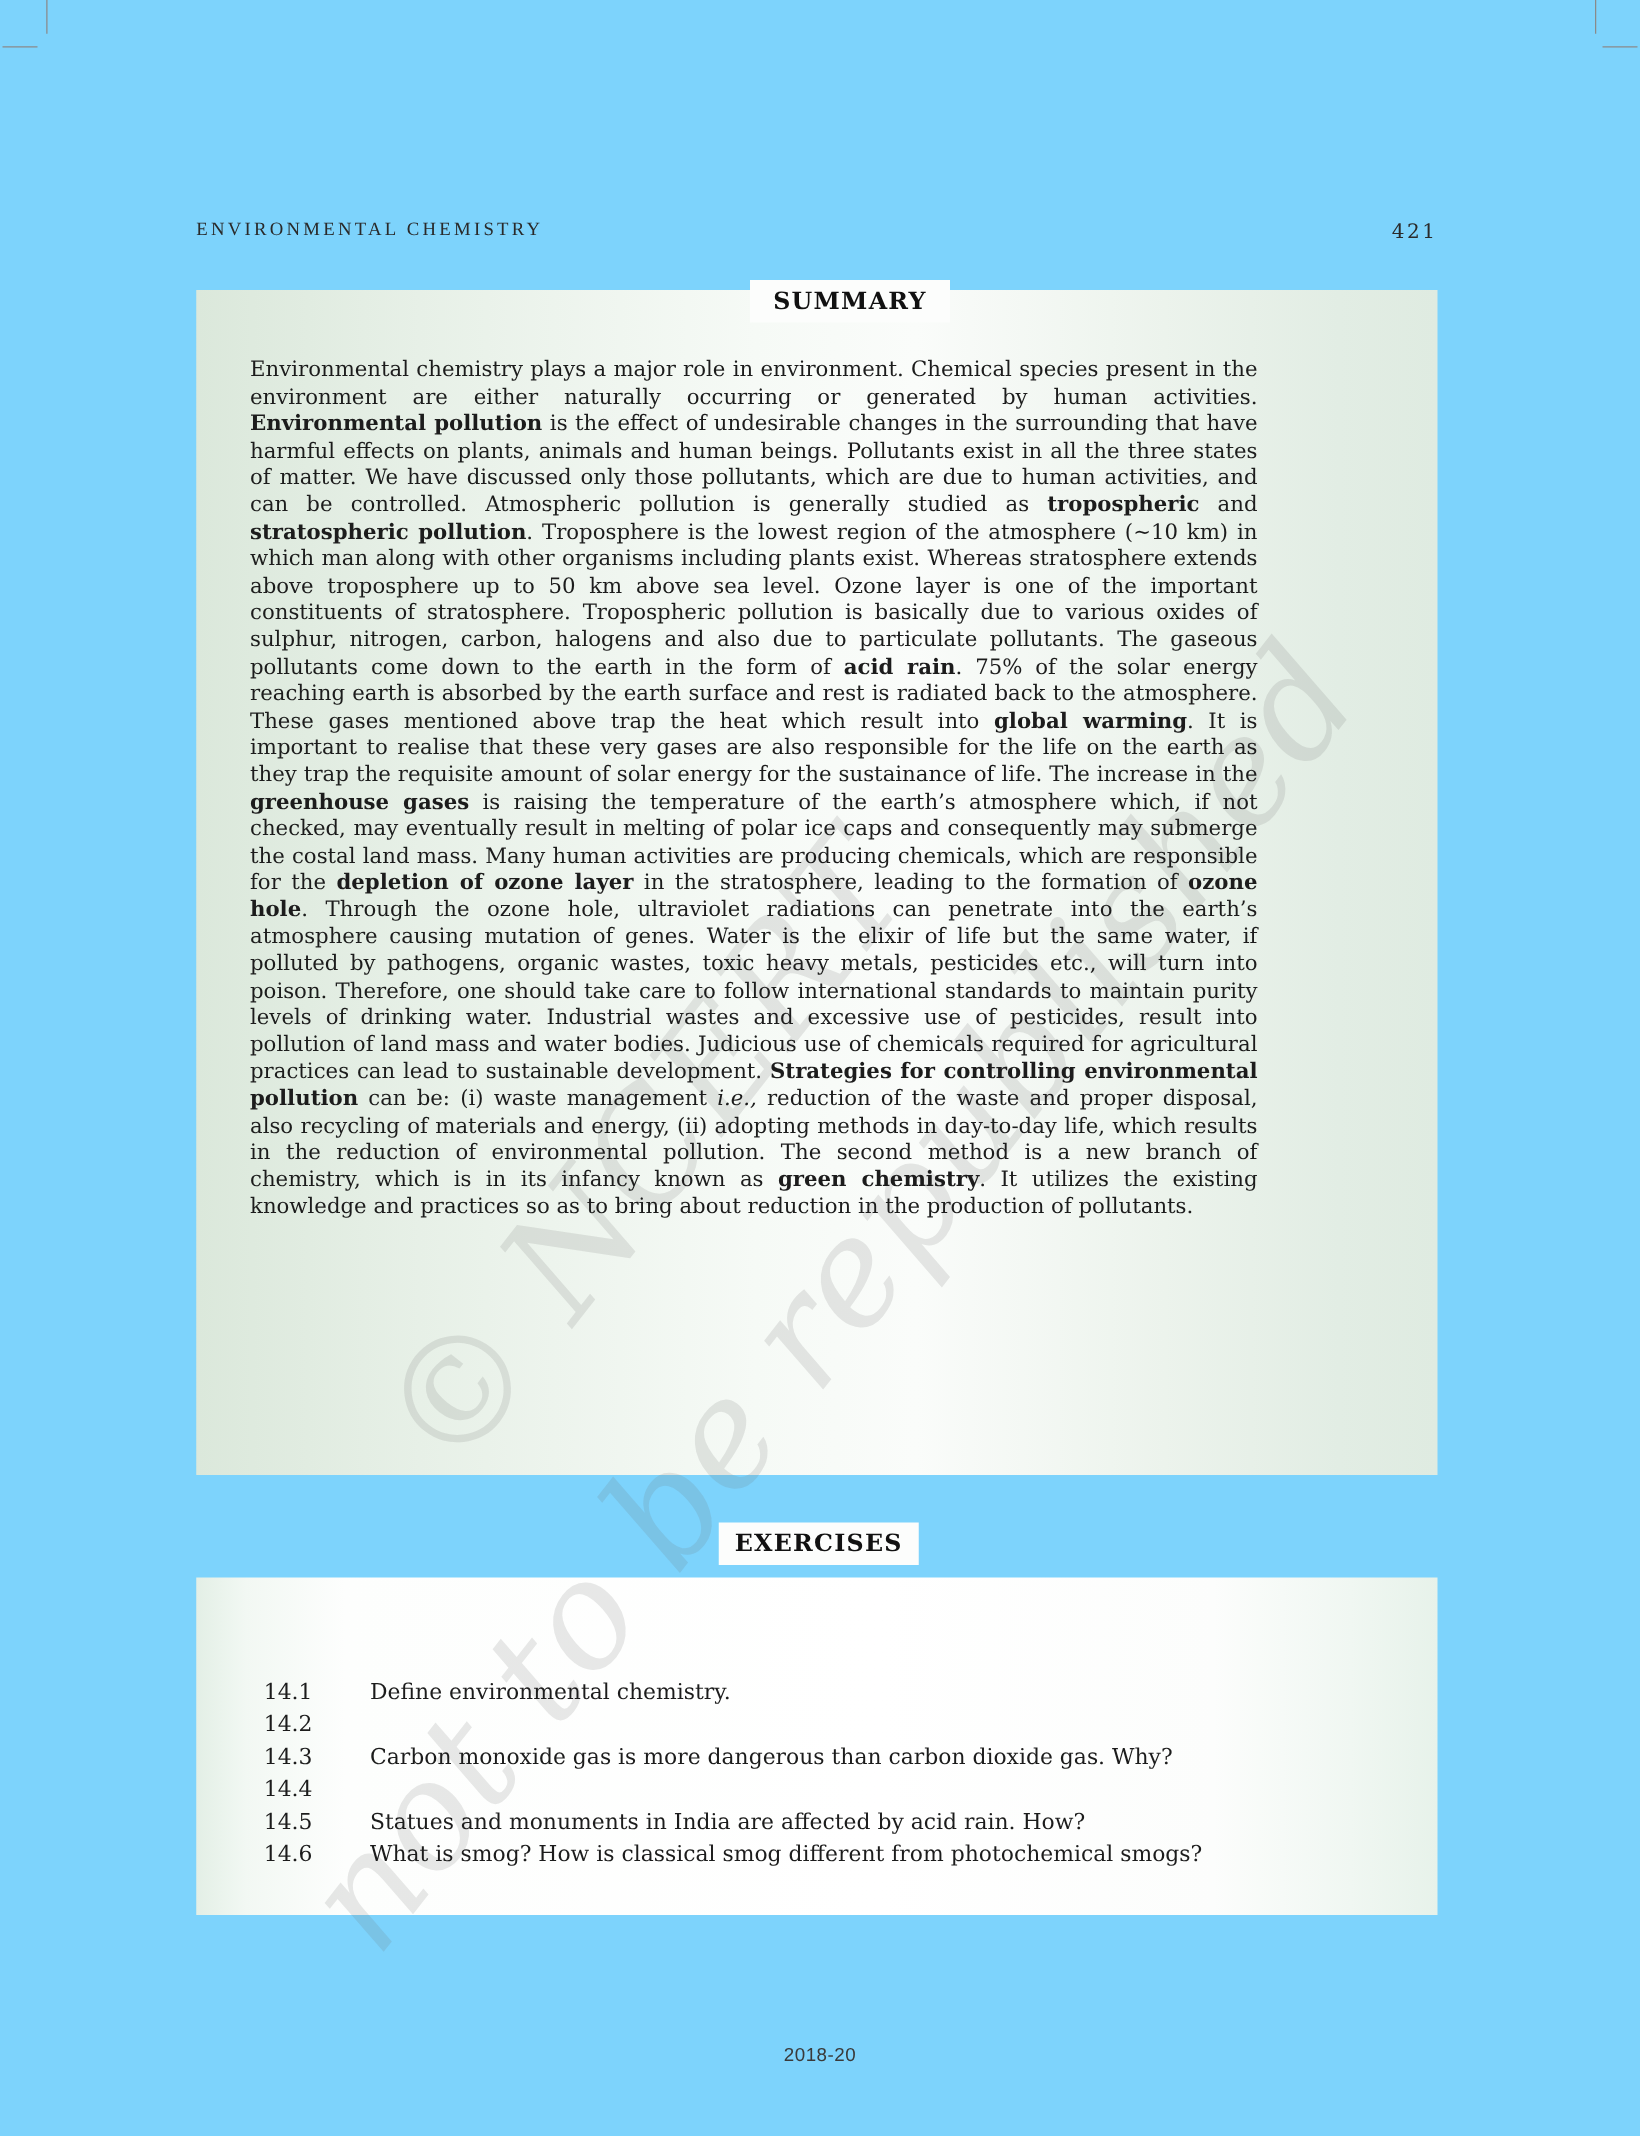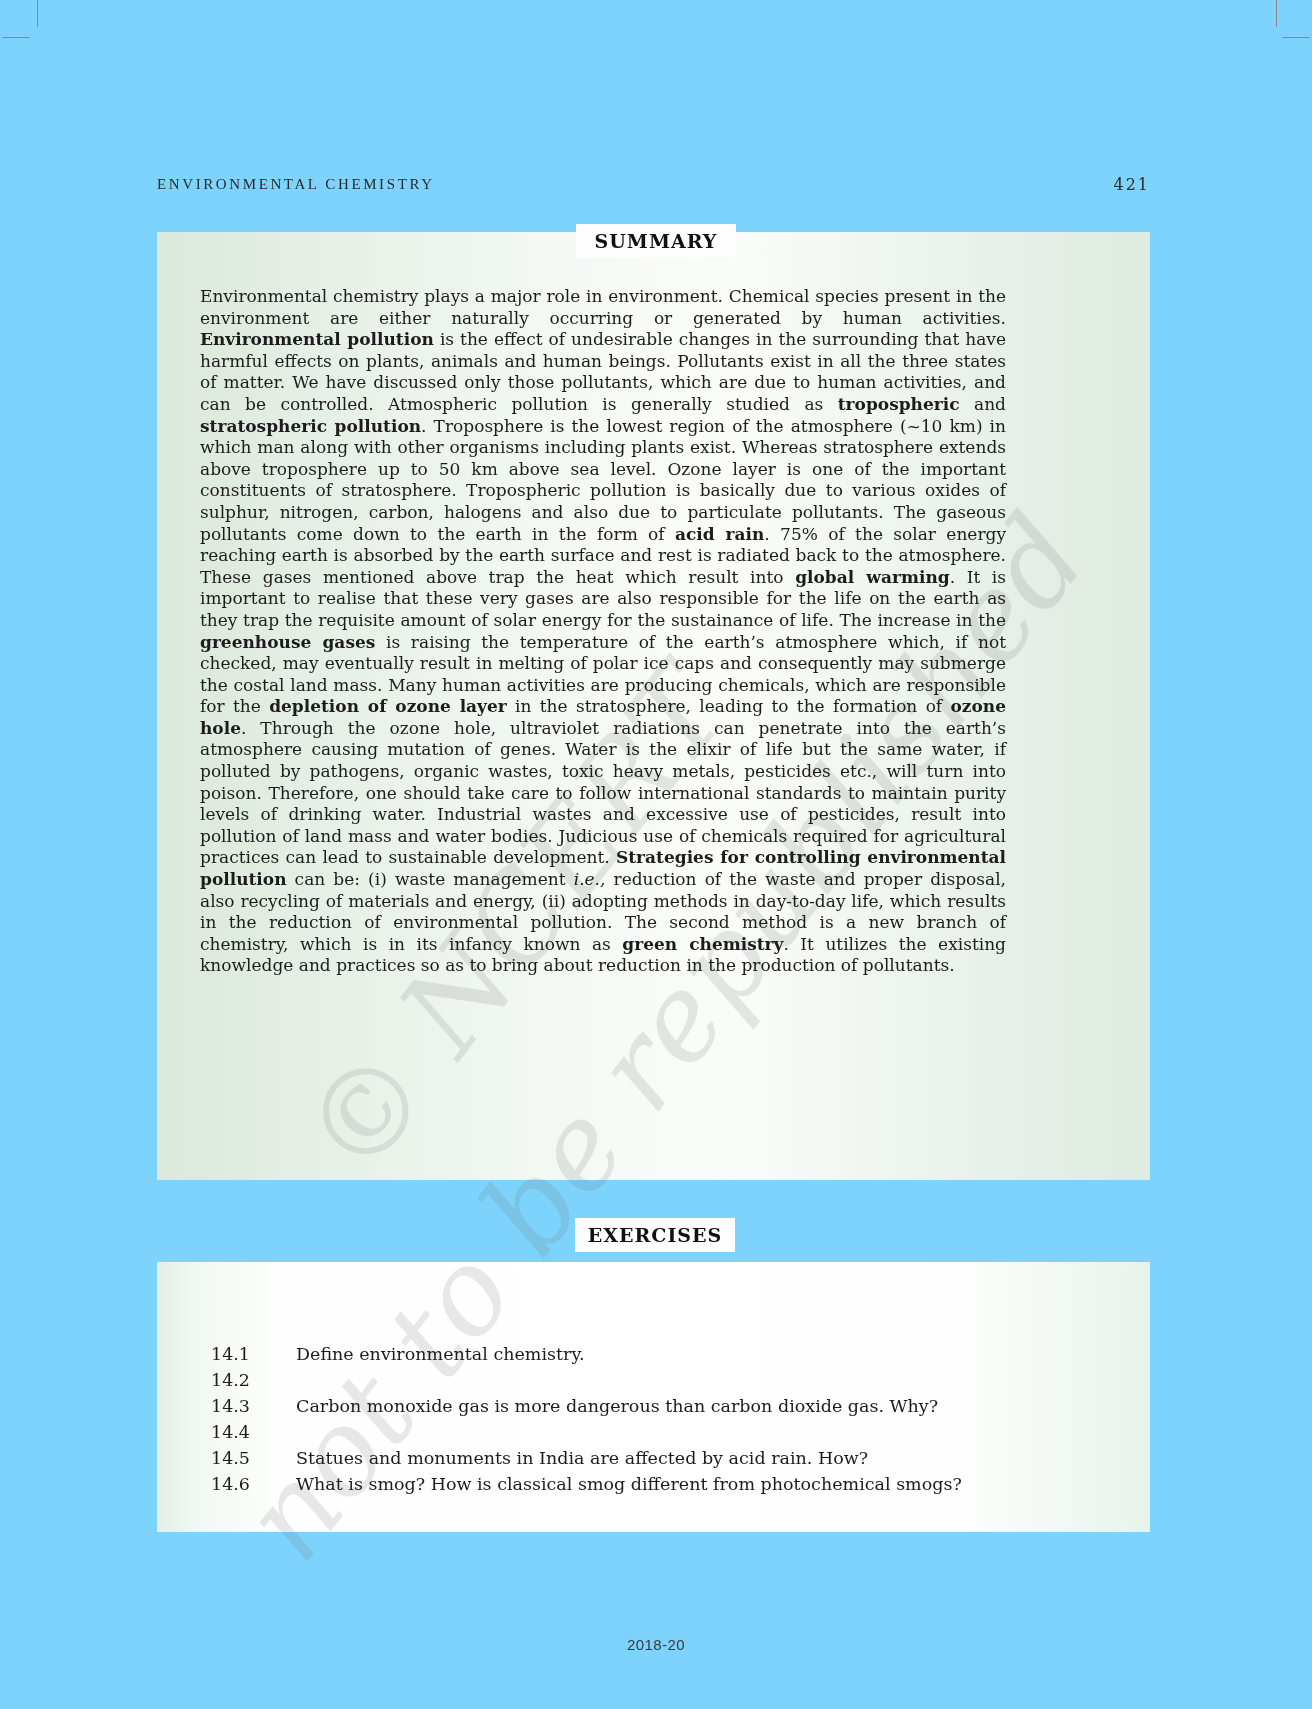--- a/index.html
+++ b/index.html
@@ -57,21 +57,21 @@
 
   
   .section-label{
     position:absolute;width:160px;height:34px;
     background:#fcfdfc;
     display:flex;align-items:center;justify-content:center;
     font-family:"DejaVu Serif", serif;font-weight:bold;
     font-size:19px;letter-spacing:1px;color:#111;
     z-index:2;
   }
-  .summary-label{left:576px;top:224px;}
+  .summary-label{left:600px;top:224px;}
   .exercises-label{left:575px;top:1218px;}
 
   
   .summary-text{
     position:absolute;left:200px;top:286px;width:806px;
     font-size:17px;line-height:21.6px;
     text-align:justify;color:#1c1c1c;z-index:2;
   }
   .summary-text .b{font-weight:bold;}
   .summary-text .i{font-style:italic;}

